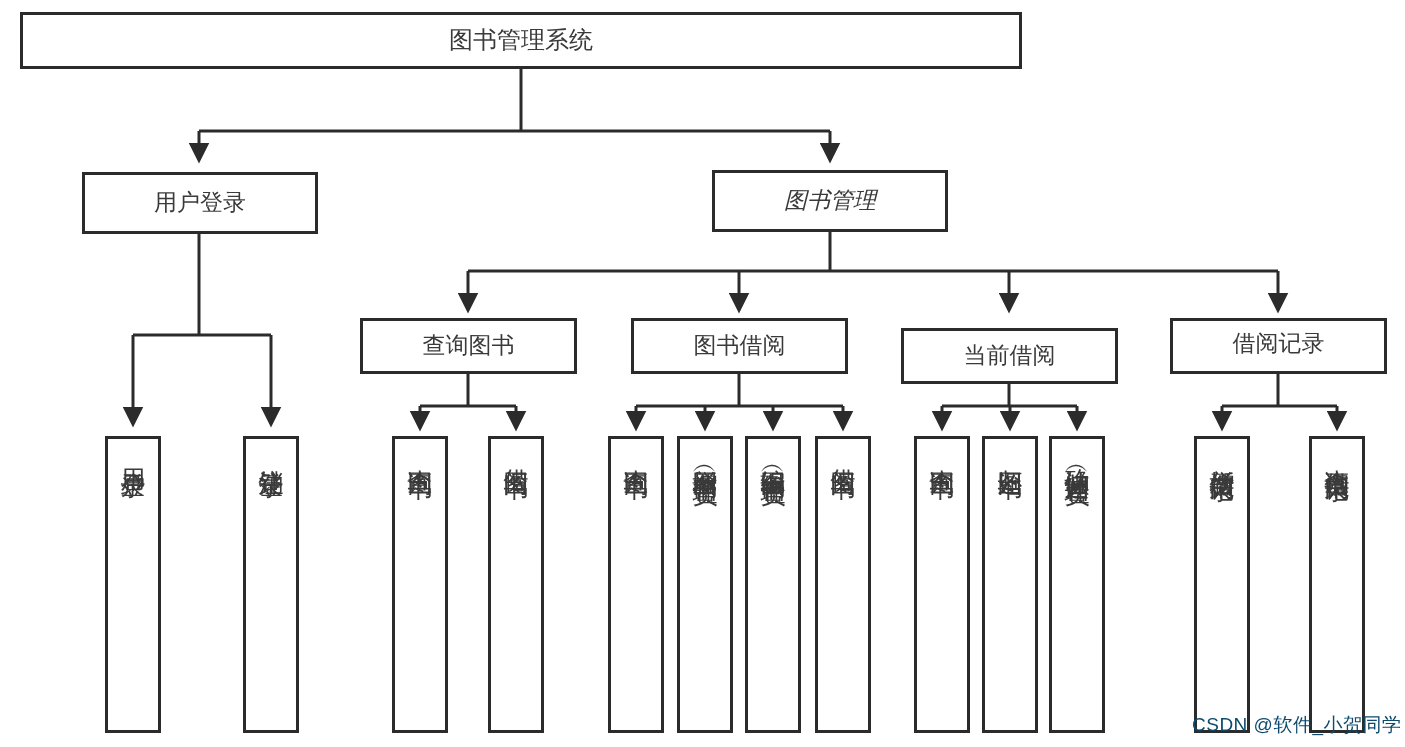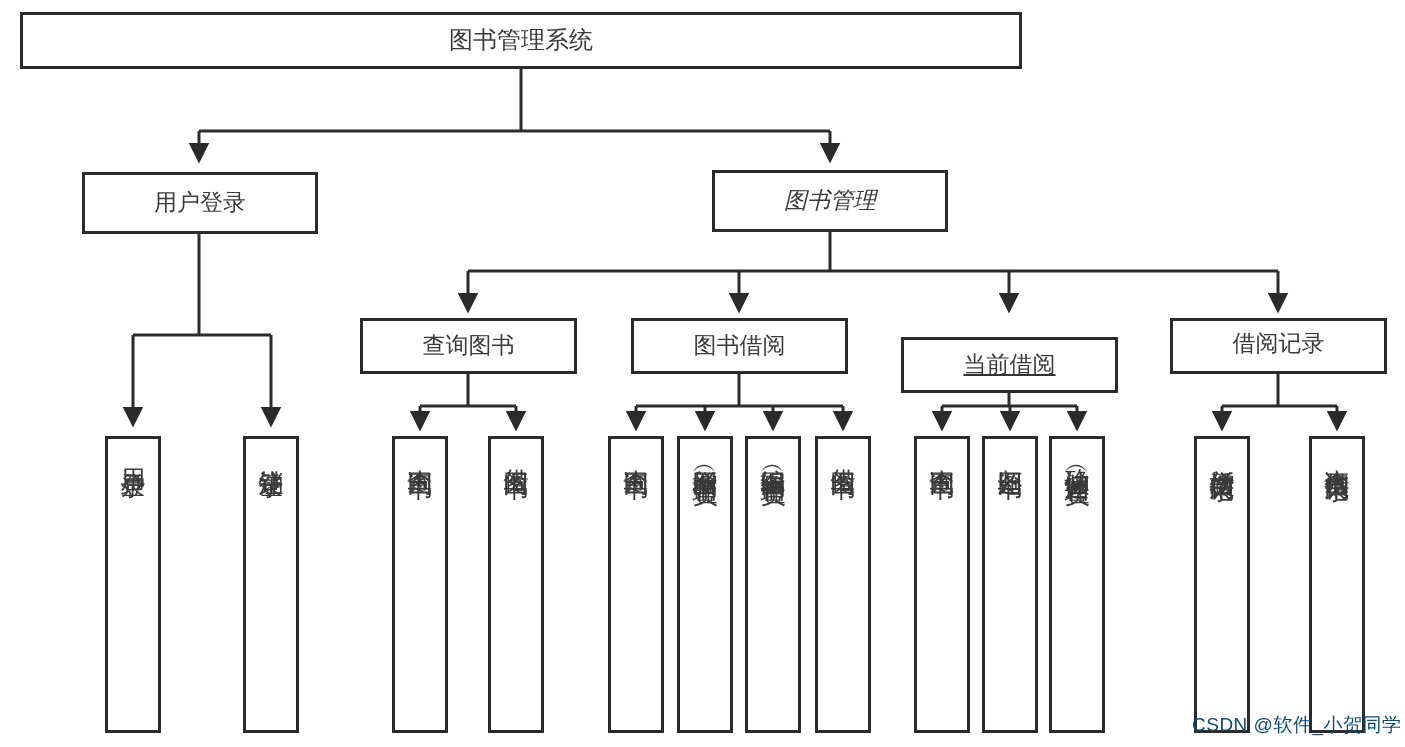--- a/index.html
+++ b/index.html
@@ -138,21 +138,21 @@
   <div class="node h" style="left:712px; top:170px; width:236px; height:62px;font-style:italic;">
     <span class="node-label">图书管理</span>
   </div>
 
   <div class="node h" style="left:360px; top:318px; width:217px; height:56px;">
     <span class="node-label">查询图书</span>
   </div>
   <div class="node h" style="left:631px; top:318px; width:217px; height:56px;justify-content:center;">
     <span class="node-label">图书借阅</span>
   </div>
-  <div class="node h" style="left:901px; top:337px; width:217px; height:56px;text-decoration:underline;">
+  <div class="node h" style="left:901px; top:328px; width:217px; height:56px;">
     <span class="node-label">当前借阅</span>
   </div>
   <div class="node h" style="left:1170px; top:318px; width:217px; height:56px;font-family:Liberation Mono, monospace;">
     <span class="node-label">借阅记录</span>
   </div>
 
   <div class="node v" style="left:105px; top:436px; width:56px; height:297px;">
     <span class="node-label">用户登录</span>
   </div>
   <div class="node v" style="left:243px; top:436px; width:56px; height:297px;">

